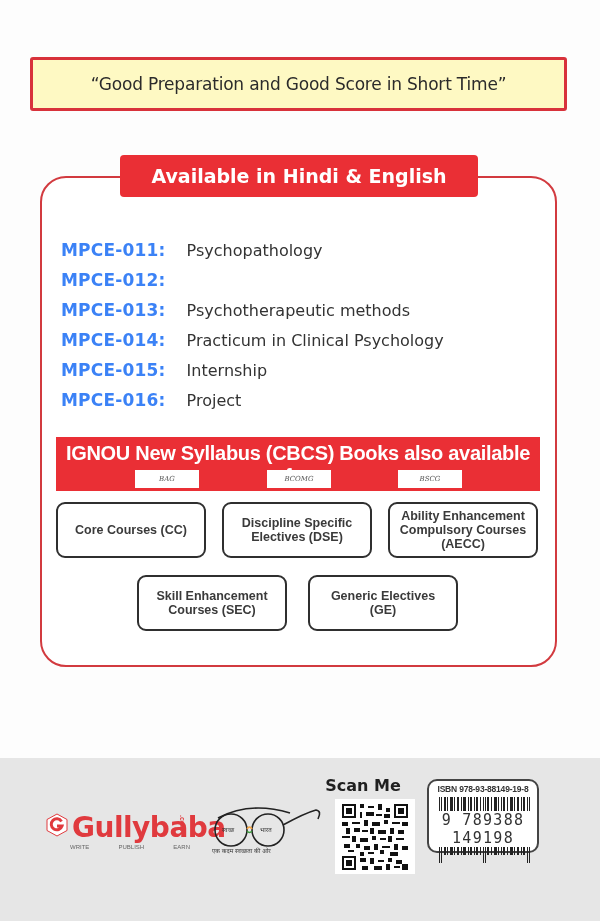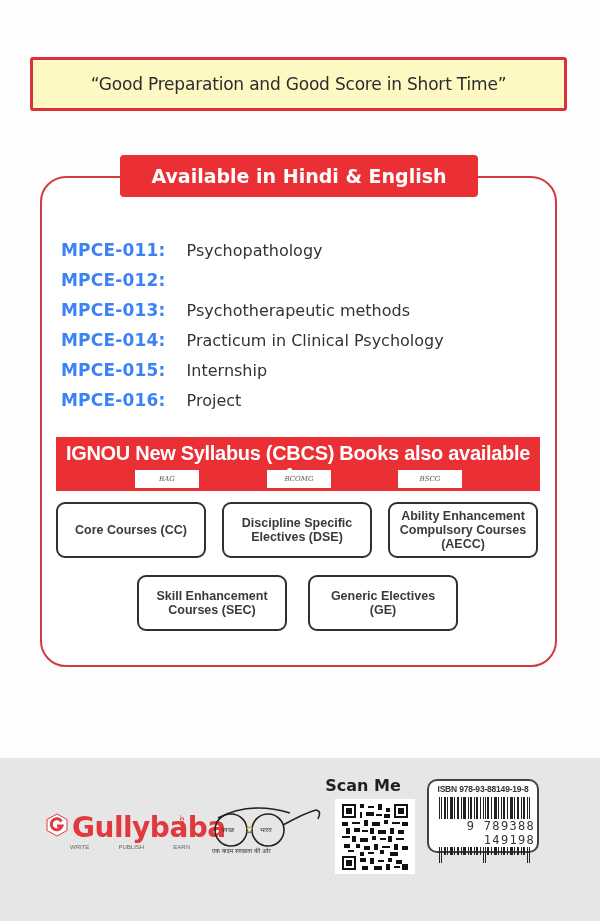--- a/index.html
+++ b/index.html
@@ -97,22 +97,22 @@
       position: absolute; left: 427px; top: 779px; width: 112px; height: 74px;
       border: 2px solid #444; border-radius: 10px; background: #fff;
     }
     .isbn-box .isbn-text {
       position: absolute; left: 0; right: 0; top: 3px; text-align: center;
       font-size: 8.5px; font-weight: bold; color: #333; font-family: "Liberation Sans", sans-serif;
       letter-spacing: -0.2px;
     }
     .isbn-box .barcode { position: absolute; left: 8px; top: 16px; }
     .isbn-box .barcode-num {
-      position: absolute; left: 2px; right: 2px; bottom: 4px; text-align: right;
-      font-family: "DejaVu Sans Mono", monospace; font-size: 12px; color: #333; letter-spacing: 1.3px;
+      position: absolute; left: 2px; right: 2px; bottom: 4px; text-align: center;
+      font-family: "DejaVu Sans Mono", monospace; font-size: 15px; color: #333; letter-spacing: 1.3px;
       background: #fff;
     }
   </style>
 </head>
 <body>
 
 <div class="tagline-box">
   <span>“Good Preparation and Good Score in Short Time”</span>
 </div>
 

